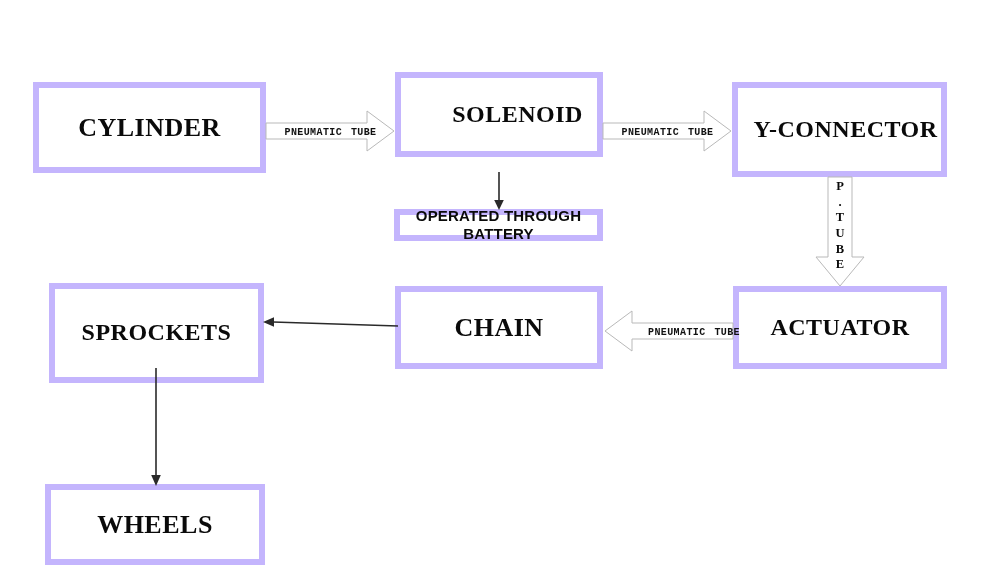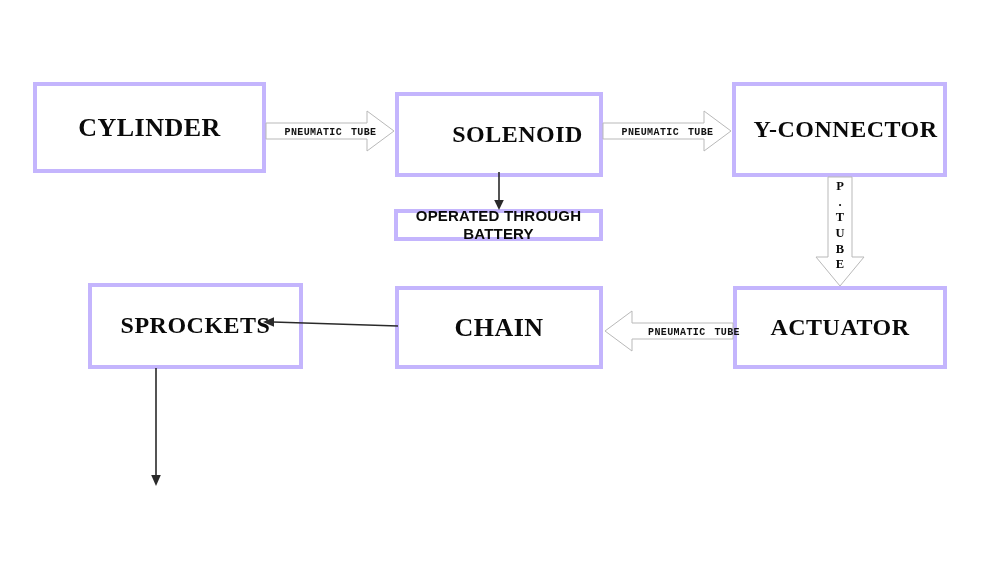--- a/index.html
+++ b/index.html
@@ -16,41 +16,41 @@
     width: 987px;
     height: 581px;
     background: #ffffff;
     overflow: hidden;
   }
 
   
   .node {
     position: absolute;
     box-sizing: border-box;
-    border: 4px solid #c4b5fd;
+    border: 6px solid #c4b5fd;
     background: #ffffff;
     display: flex;
     align-items: center;
     justify-content: center;
     text-align: center;
     color: #0a0a0a;
     font-family: "Liberation Serif", "DejaVu Serif", serif;
     font-weight: bold;
     letter-spacing: 0.5px;
     line-height: 1.22;
   }
   .node.big    { font-size: 26px; }
   .node.medium { font-size: 24px; }
   .node.tiny   { font-size: 15px; letter-spacing: 0.2px; font-family: "Liberation Sans", sans-serif; }
 
   #node-cylinder     { left: 33px;  top: 82px;  width: 233px; height: 91px; }
-  #node-solenoid     { left: 395px; top: 92px;  width: 208px; height: 85px; padding-left: 37px; }
+  #node-solenoid     { left: 395px; top: 72px;  width: 208px; height: 85px; padding-left: 37px; }
   #node-yconnector   { left: 732px; top: 82px;  width: 215px; height: 95px; padding-left: 12px; }
   #node-battery      { left: 394px; top: 209px; width: 209px; height: 32px; }
-  #node-sprockets    { left: 49px;  top: 283px; width: 215px; height: 86px; margin-left: 39px; }
+  #node-sprockets    { left: 49px;  top: 283px; width: 215px; height: 100px; }
   #node-chain        { left: 395px; top: 286px; width: 208px; height: 83px; align-items: center; }
   #node-actuator     { left: 733px; top: 286px; width: 214px; height: 83px; align-items: center; }
   #node-wheels       { left: 45px;  top: 484px; width: 220px; height: 81px; }
 
   
   .block-arrow-h {
     position: absolute;
   }
   .block-arrow-h svg { display: block; overflow: visible; }
   .ba-shape {
@@ -145,20 +145,23 @@
   </div>
 
   <div class="node big" id="node-chain">
     <span>CHAIN</span>
   </div>
 
   <div class="node medium" id="node-actuator">
     <span>ACTUATOR</span>
   </div>
 
+  <div class="node big" id="node-wheels">
+    <span>WHEELS</span>
+  </div>
 
   <div class="block-arrow-h" id="arrow-cyl-sol">
     <svg width="129" height="42" viewBox="0 0 129 42">
       <path class="ba-shape" d="M0,13 L101,13 L101,1 L128,21 L101,41 L101,29 L0,29 Z"></path>
     </svg>
     <div class="ba-label" style="justify-content:center; padding-right:26px;">PNEUMATIC TUBE</div>
   </div>
 
   <div class="block-arrow-h" id="arrow-sol-yc">
     <svg width="129" height="42" viewBox="0 0 129 42">

